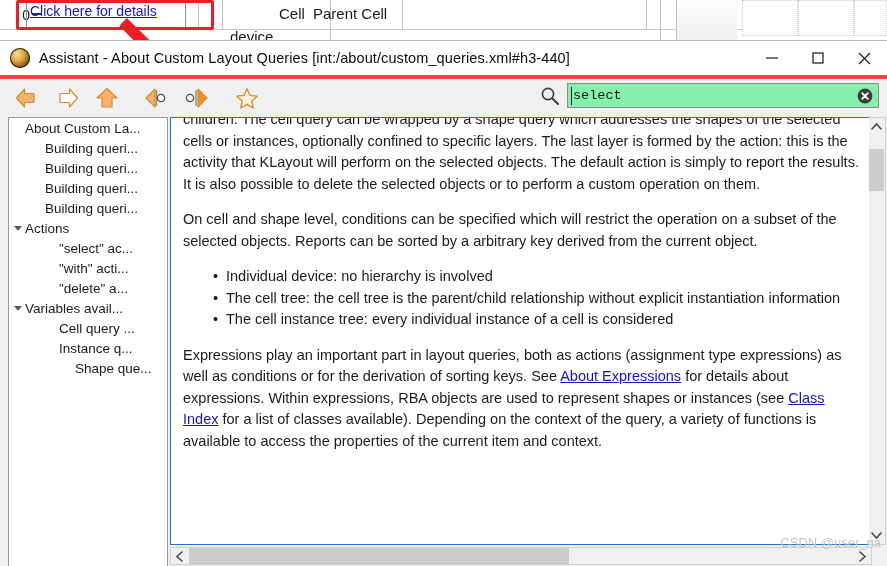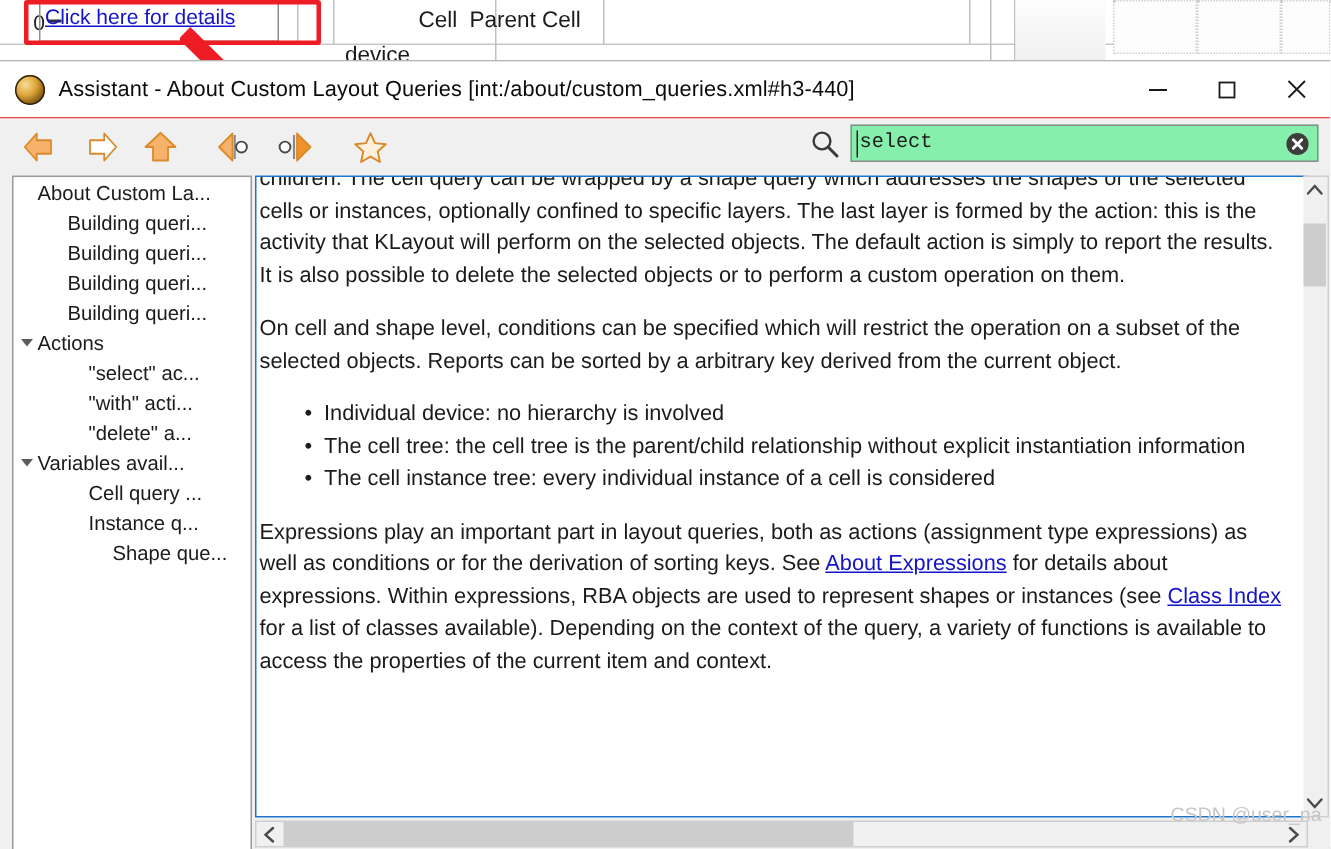--- a/index.html
+++ b/index.html
@@ -55,21 +55,21 @@
   }
   .ann-arrow { position: absolute; left: 120px; top: 18px; width: 110px; height: 85px; pointer-events: none; }
 
   
   .win {
     position: absolute; left: 0px; top: 40px; width: 887px; height: 526px;
     background: #f0f0f0; border: 1px solid #b5b5b5; border-left: none; border-right: none;
   }
   .titlebar {
     position: relative; height: 38px; background: #ffffff;
-    display: flex; align-items: center; border-bottom: 1px solid #ef4444;
+    display: flex; align-items: center; border-bottom: 4px solid #ef4444;
   }
   .app-icon {
     width: 20px; height: 20px; margin-left: 10px; margin-right: 9px;
     border-radius: 50%;
     background: radial-gradient(circle at 35% 32%, #f7dd9a 0%, #e0a63a 38%, #9a6a1c 62%, #3b2a12 100%);
     box-shadow: inset 0 0 0 1px #2c1f0d;
     flex: 0 0 auto;
   }
   .win-title {
     font-size: 14.5px; color: #0b0b0b; white-space: nowrap;
@@ -137,21 +137,21 @@
     border-top: 5.5px solid #5b5b5b;
   }
 
   .content-outer {
     position: relative; margin-left: 2px; width: 716px; height: 450px;
   }
   .content-pane {
     position: absolute; left: 0; top: 0; width: 702px; height: 428px;
     background: #ffffff; border: 1px solid #1e74c8; overflow: hidden;
   }
-  .doc { padding: 0px 12px 0 2px; }
+  .doc { padding: 0px 12px 0 12px; }
   .doc p {
     margin: 0 0 14px 0; font-size: 14.5px; line-height: 21.5px; color: #1b1b1b;
   }
   .doc p.clipped { margin-top: -9px; }
   .doc ul { margin: 0 0 14px 0; padding-left: 34px; list-style: none; }
   .doc li {
     font-size: 14.5px; line-height: 21.5px; color: #1b1b1b; position: relative;
     margin-bottom: 0px; padding-left: 9px;
   }
   .doc li::before {

